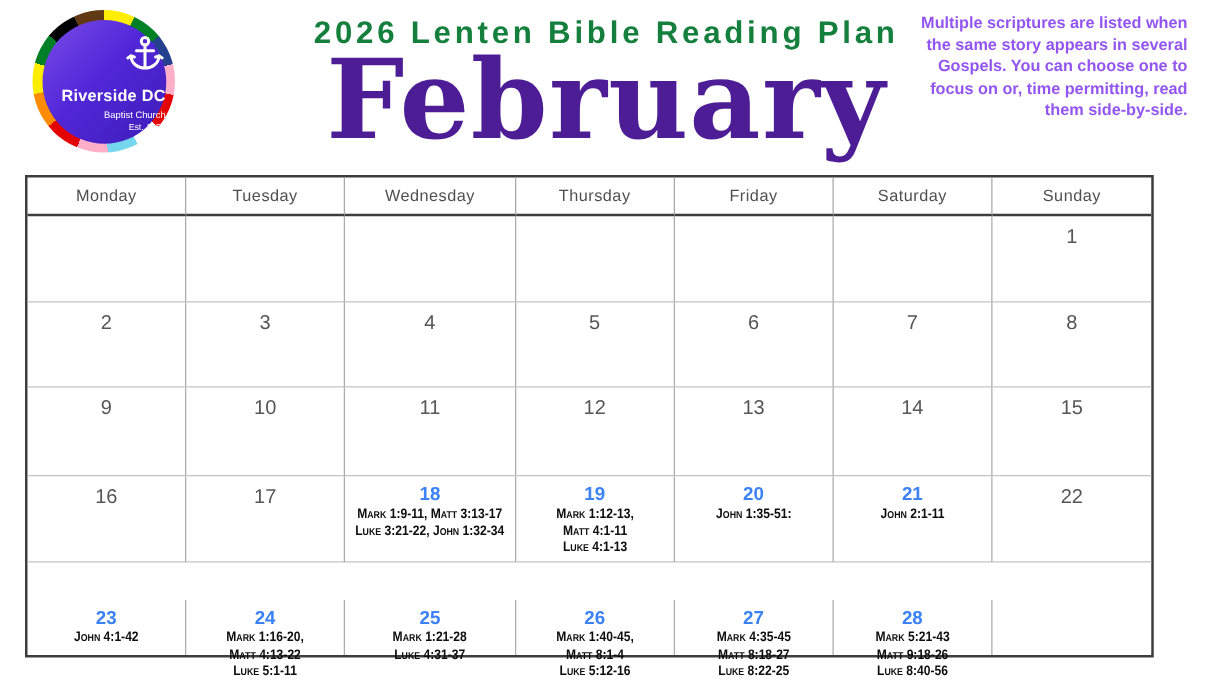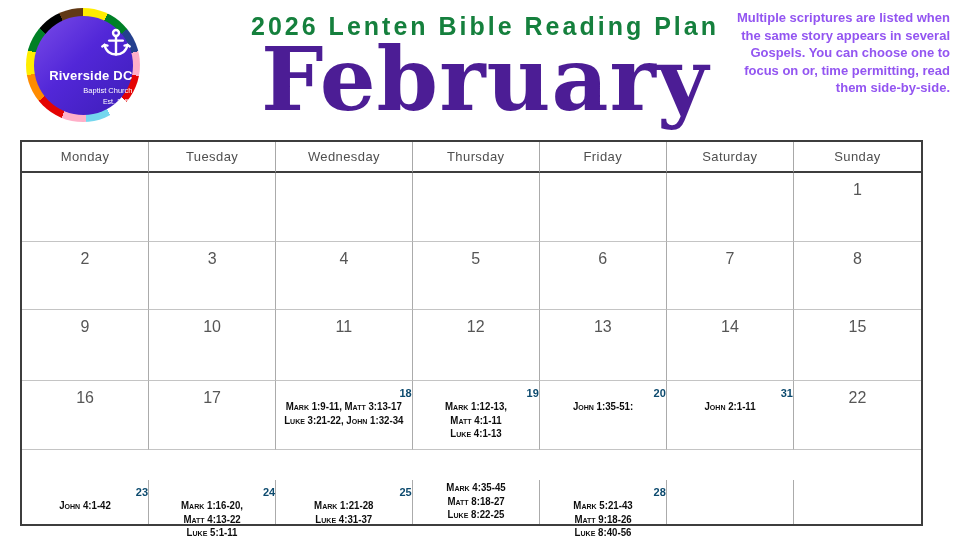--- a/index.html
+++ b/index.html
@@ -69,21 +69,21 @@
     font-size: 13px; color: #4f4f4f; letter-spacing: .4px;
   }
   .cell {
     border-right: 1px solid #ababab;
     border-bottom: 1px solid #c4c4c4;
     text-align: center; overflow: visible;
   }
   .calendar > :nth-child(7n) { border-right: none; }
   .calendar > :nth-child(n+36) { border-bottom: none; margin-top: 30px; }
   .date { font-size: 16px; color: #565656; margin-top: 8px; }
-  .cell.active .date { color: #0c4a6e; font-weight: bold; font-size: 11px; margin-top: 6px; text-align: right; }
+  .cell.active .date { color: #3b82f6; font-weight: bold; font-size: 15px; margin-top: 6px; }
   .readings { margin-top: 1px; }
   .reading-line {
     font-size: 11px; font-weight: bold; color: #0d0d0d;
     font-variant: small-caps; line-height: 13.5px; white-space: nowrap;
     transform: scaleX(0.88); transform-origin: 50% 50%;
   }
 </style>
 </head>
 <body>
 
@@ -204,21 +204,21 @@
         <div class="reading-line">Luke 4:1-13</div>
       </div>
     </div>
     <div class="cell active">
       <div class="date">20</div>
       <div class="readings">
         <div class="reading-line">John 1:35-51:</div>
       </div>
     </div>
     <div class="cell active">
-      <div class="date">31</div>
+      <div class="date">21</div>
       <div class="readings">
         <div class="reading-line">John 2:1-11</div>
       </div>
     </div>
     <div class="cell">
       <div class="date">22</div>
     </div>
     <div class="cell active">
       <div class="date">23</div>
       <div class="readings">
@@ -234,20 +234,29 @@
       </div>
     </div>
     <div class="cell active">
       <div class="date">25</div>
       <div class="readings">
         <div class="reading-line">Mark 1:21-28</div>
         <div class="reading-line">Luke 4:31-37</div>
       </div>
     </div>
     <div class="cell active">
+      <div class="date">26</div>
+      <div class="readings">
+        <div class="reading-line">Mark 1:40-45,</div>
+        <div class="reading-line">Matt 8:1-4</div>
+        <div class="reading-line">Luke 5:12-16</div>
+      </div>
+    </div>
+    <div class="cell active">
+      <div class="date">27</div>
       <div class="readings">
         <div class="reading-line">Mark 4:35-45</div>
         <div class="reading-line">Matt 8:18-27</div>
         <div class="reading-line">Luke 8:22-25</div>
       </div>
     </div>
     <div class="cell active">
       <div class="date">28</div>
       <div class="readings">
         <div class="reading-line">Mark 5:21-43</div>

